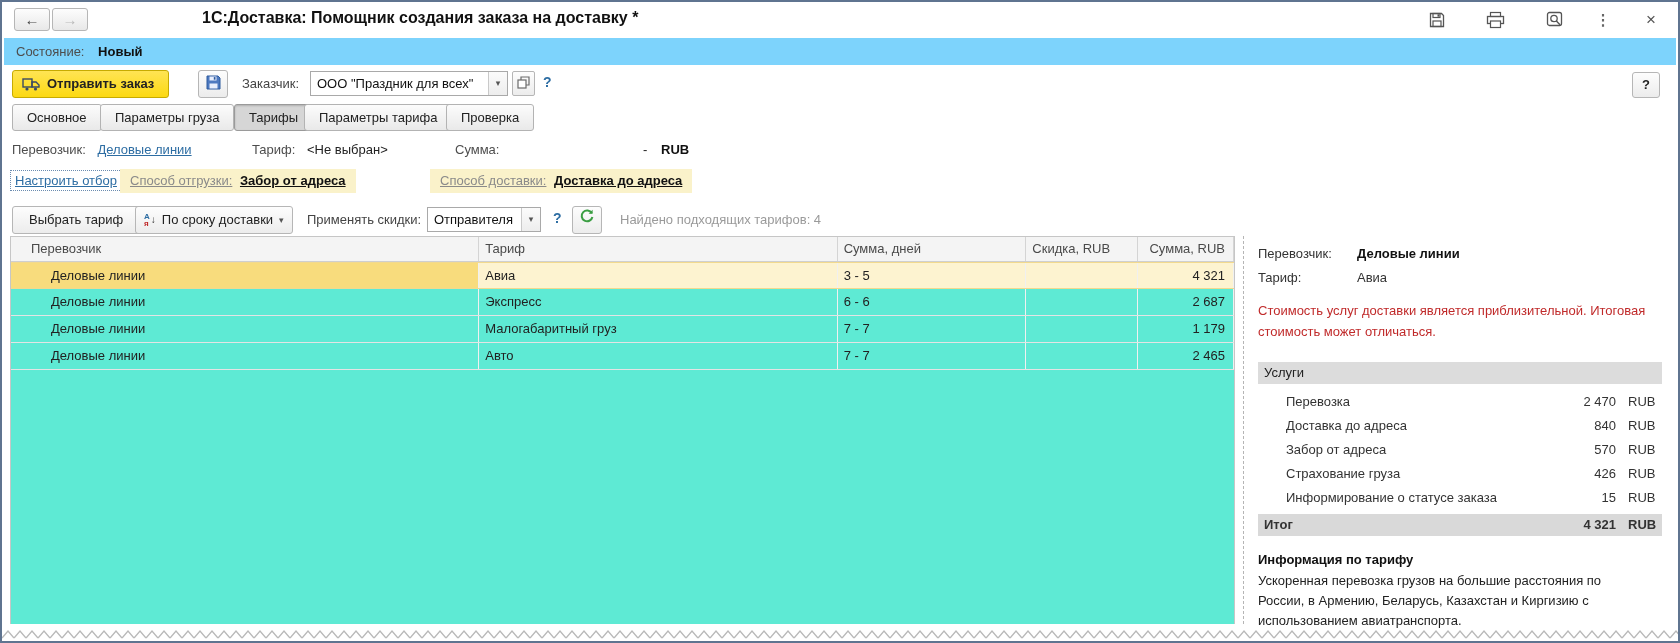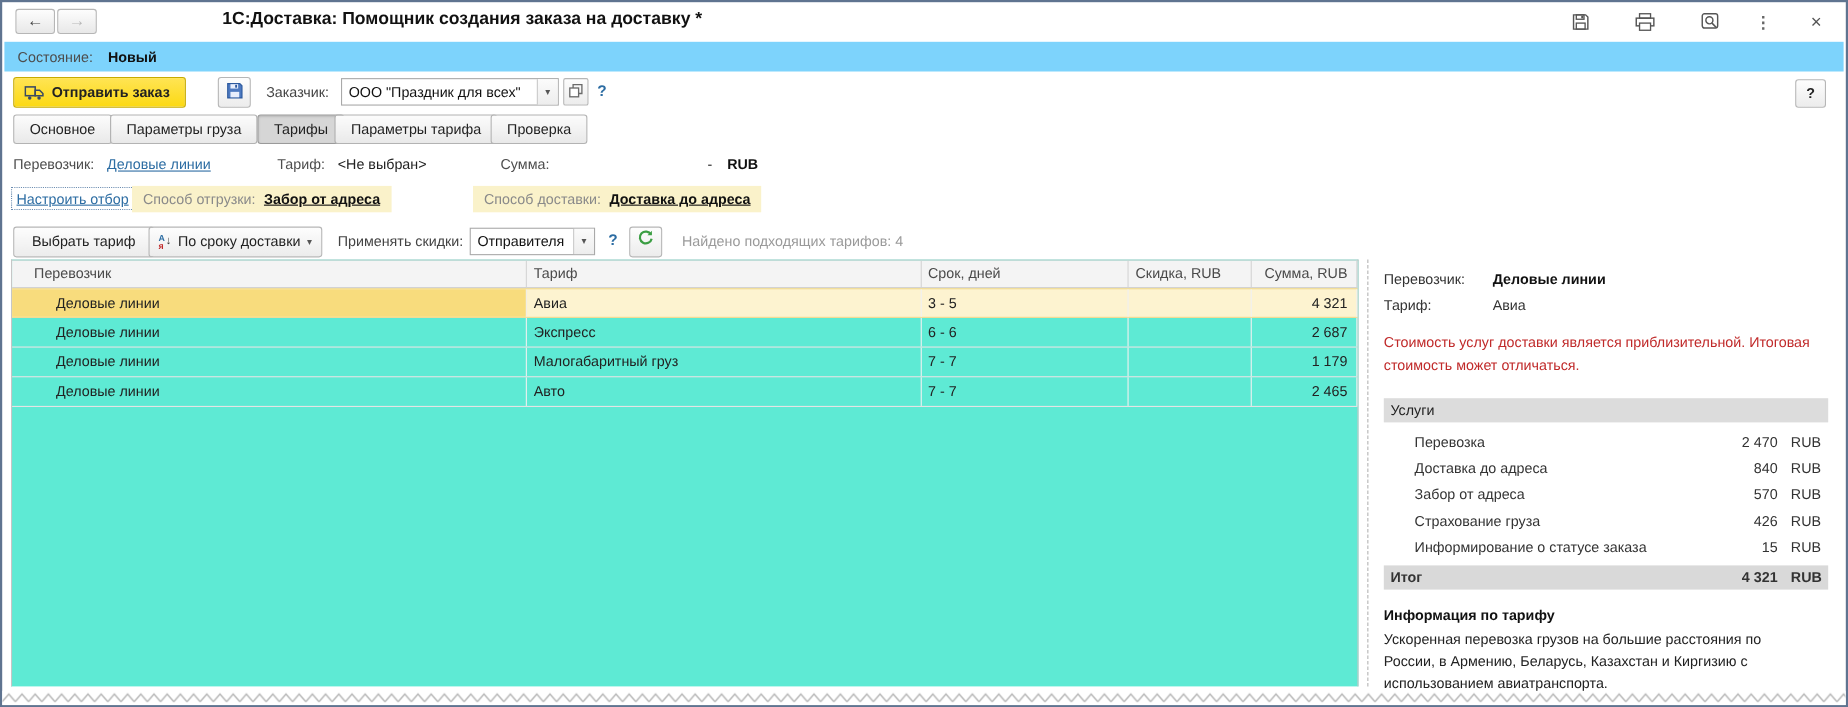--- a/index.html
+++ b/index.html
@@ -51,21 +51,21 @@
 
   
   .sumrow { position:absolute; top:138px; left:10px; height:20px; line-height:20px; }
   .sumrow .grey { color:#4d4d4d; }
   .link { color:#2d6da3; text-decoration:underline; }
   .rub { font-weight:bold; color:#111; }
 
   
   .cfg-link { position:absolute; left:8px; top:168px; padding:2px 4px; border:1px dotted #6b8cb0; }
   .ylink { position:absolute; top:167px; height:24px; line-height:24px; background:#faf2ca; padding:0 10px; white-space:nowrap; }
-  .ylink .l { color:#8a8a8a; }
+  .ylink .l { color:#8a8a8a; text-decoration:underline; }
   .ylink .v { color:#111; font-weight:bold; text-decoration:underline; margin-left:4px; }
 
   
   .btn { background:linear-gradient(#fdfdfd,#ececec); border:1px solid #b6b6b6; border-radius:3px; color:#222; }
   .t2 { position:absolute; top:204px; height:28px; line-height:26px; }
   .sort-btn { display:flex; align-items:center; padding:0 8px; gap:6px; }
   .sort-ico { display:flex; align-items:center; }
   .sort-letters { display:flex; flex-direction:column; font-size:8px; line-height:7px; font-weight:bold; }
   .sort-letters .a { color:#2d6da3; } .sort-letters .ya { color:#c02a2a; }
   .sort-arrow { font-size:10px; color:#333; margin-left:1px; }
@@ -242,21 +242,21 @@
           <path d="M12.8 5.2 A5.4 5.4 0 1 0 13.4 9" fill="none" stroke="#3b9e43" stroke-width="2"></path>
           <path d="M13.6 1.8 v4 h-4 z" fill="#3b9e43"></path>
         </svg></span>
   </div>
   <div class="lbl-plain found" style="left:618px; top:210px">Найдено подходящих тарифов: 4</div>
 
   <div class="grid">
     <div class="g-head">
       <div class="cell c1">Перевозчик</div>
       <div class="cell c2">Тариф</div>
-      <div class="cell c3">Срок, дней</div>
+      <div class="cell c3">Сумма, дней</div>
       <div class="cell c4">Скидка, RUB</div>
       <div class="cell c5">Сумма, RUB</div>
     </div>
     <div class="g-row sel">
       <div class="cell c1">Деловые линии</div>
       <div class="cell c2">Авиа</div>
       <div class="cell c3">3 - 5</div>
       <div class="cell c4"></div>
       <div class="cell c5">4 321</div>
     </div>

